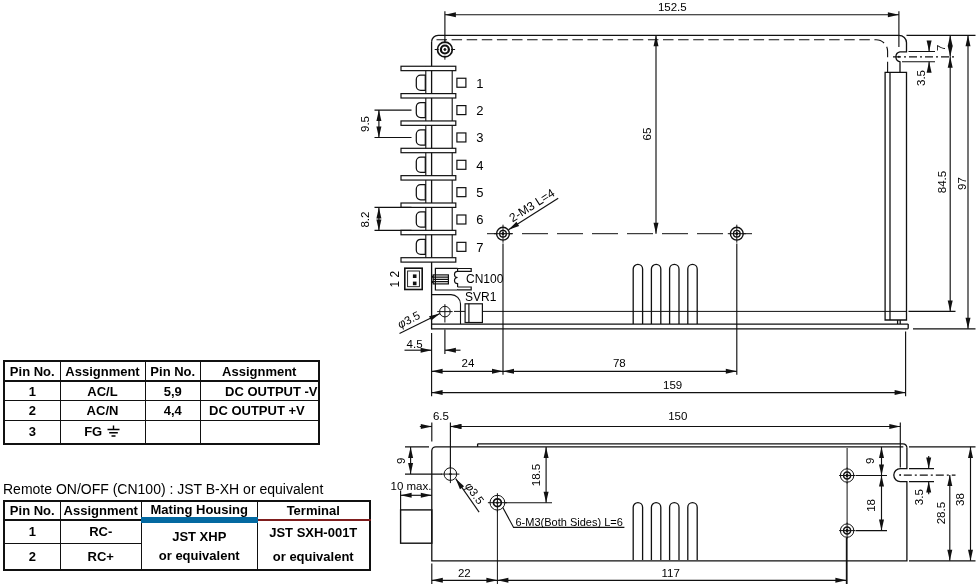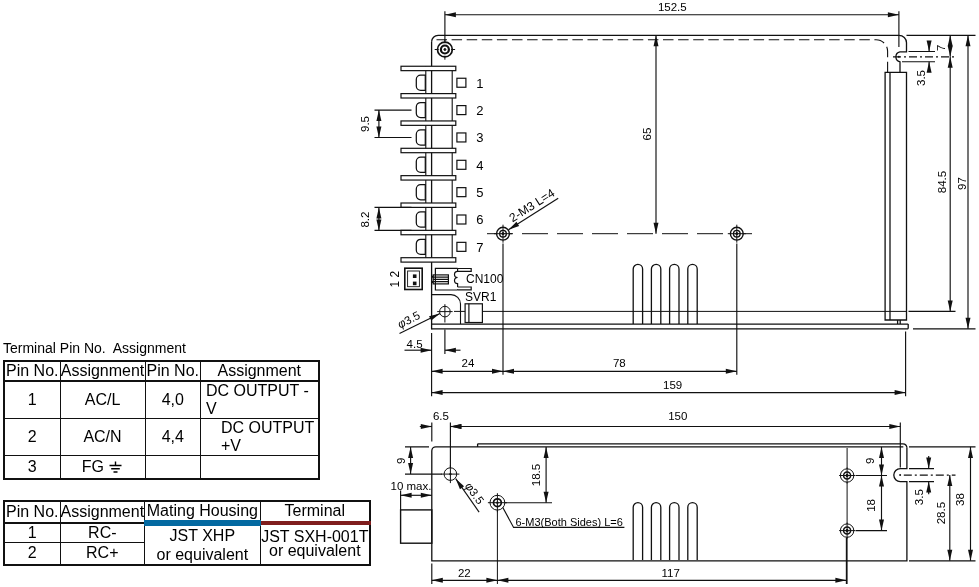--- a/index.html
+++ b/index.html
@@ -1,21 +1,21 @@
 <!DOCTYPE html>
 <html><head>
 <meta charset="utf-8">
 <style>
 html,body{margin:0;padding:0;background:#fff;}
 #wrap{position:relative;width:979px;height:587px;background:#fff;overflow:hidden;
   font-family:"Liberation Sans",sans-serif;color:#000;}
 #dwg{position:absolute;left:0;top:0;}
 svg text{font-family:"Liberation Sans",sans-serif;fill:#000;}
 .tbl{position:absolute;border-collapse:collapse;font-family:"Liberation Sans",sans-serif;}
-.tbl td{border:1.5px solid #111;text-align:center;padding:0;font-size:16px;color:#000;}
+.tbl td{border:1.5px solid #111;text-align:center;padding:0;font-size:13px;color:#000;font-weight:bold;}
 .ttl{position:absolute;font-size:14px;color:#000;white-space:pre;}
 </style>
 </head>
 <body>
 <div id="wrap">
 <svg id="dwg" width="979" height="587" viewBox="0 0 979 587">
 <defs>
 <marker id="as" viewBox="-1 -4 13 8" refX="0" refY="0" markerWidth="13" markerHeight="8" markerUnits="userSpaceOnUse" orient="auto">
           <path d="M0,0 L11,2.5 L11,-2.5 Z" fill="#111"></path>
         </marker>
@@ -266,78 +266,78 @@
 <text x="515.5" y="526.3" font-size="11">6-M3(Both Sides) L=6</text>
 <text x="464.3" y="576.9" text-anchor="middle">22</text>
 <text x="670.7" y="576.9" text-anchor="middle">117</text>
 <text transform="translate(874.3,460.9) rotate(-90)" text-anchor="middle">9</text>
 <text transform="translate(874.8,505.4) rotate(-90)" text-anchor="middle">18</text>
 <text transform="translate(923,497.2) rotate(-90)" text-anchor="middle">3.5</text>
 <text transform="translate(944.9,513.1) rotate(-90)" text-anchor="middle">28.5</text>
 <text transform="translate(964.1,499.6) rotate(-90)" text-anchor="middle">38</text>
 </g>
 </svg>
-<div class="ttl" style="left:3px;top:340px;">Terminal Pin No.  Assignment</div>
 <table class="tbl" style="left:3px;top:360px;width:316.5px;border:2px solid #111;">
 <colgroup>
         <col style="width:56px">
         <col style="width:85px">
         <col style="width:55.5px">
         <col>
       </colgroup>
 <tbody>
         <tr style="height:20px;">
           <td style="border-bottom:2px solid #111;">Pin No.</td>
           <td style="border-bottom:2px solid #111;">Assignment</td>
           <td style="border-bottom:2px solid #111;">Pin No.</td>
           <td style="border-bottom:2px solid #111;">Assignment</td>
         </tr>
 <tr style="height:19.5px;">
           <td>1</td>
           <td>AC/L</td>
-          <td>4,0</td>
-          <td style="text-align:left;padding-left:5px;margin-left:39px;">DC OUTPUT -V</td>
+          <td>5,9</td>
+          <td style="text-align:right;padding-left:5px;margin-left:39px;">DC OUTPUT -V</td>
         </tr>
 <tr style="height:20px;">
           <td>2</td>
           <td>AC/N</td>
           <td>4,4</td>
-          <td style="text-align:left;padding-left:20px;">DC OUTPUT +V</td>
+          <td style="text-align:left;padding-left:8px;">DC OUTPUT +V</td>
         </tr>
 <tr style="height:23px;">
           <td>3</td>
           <td>FG <svg width="15" height="14" style="vertical-align:-2px;">
               <g stroke="#000" stroke-width="1.4" fill="none">
                 <path d="M7.5,1.5 V5.5 M1.5,5.5 H13.5 M3.2,8.8 H11.8 M5.5,12 H9.5"></path>
               </g>
             </svg></td>
           <td></td>
           <td></td>
         </tr>
 </tbody>
     </table>
+<div class="ttl" style="left:3px;top:480.5px;">Remote ON/OFF (CN100) : JST B-XH or equivalent</div>
 <table class="tbl" style="left:3px;top:499.5px;width:368px;border:2px solid #111;">
 <colgroup>
         <col style="width:56px">
         <col style="width:81.5px">
         <col style="width:115.5px">
         <col>
       </colgroup>
 <tbody>
         <tr style="height:16.5px;">
           <td style="border-bottom:2px solid #111;">Pin No.</td>
           <td style="border-bottom:2px solid #111;">Assignment</td>
           <td style="border-bottom:6px solid #0369a1;">Mating Housing</td>
-          <td style="border-bottom:4px solid #7f1d1d;margin-top:16px;">Terminal</td>
+          <td style="border-bottom:2px solid #7f1d1d;margin-top:16px;">Terminal</td>
         </tr>
 <tr style="height:19.5px;">
           <td>1</td>
           <td>RC-</td>
           <td rowspan="2" style="line-height:19px;">JST XHP<br>or equivalent</td>
-          <td rowspan="2" style="line-height:14px;">JST SXH-001T<br>or equivalent</td>
+          <td rowspan="2" style="line-height:24px;">JST SXH-001T<br>or equivalent</td>
         </tr>
 <tr style="height:21.5px;">
           <td>2</td>
           <td>RC+</td>
         </tr>
 </tbody>
     </table>
 </div>
 
 </body></html>

